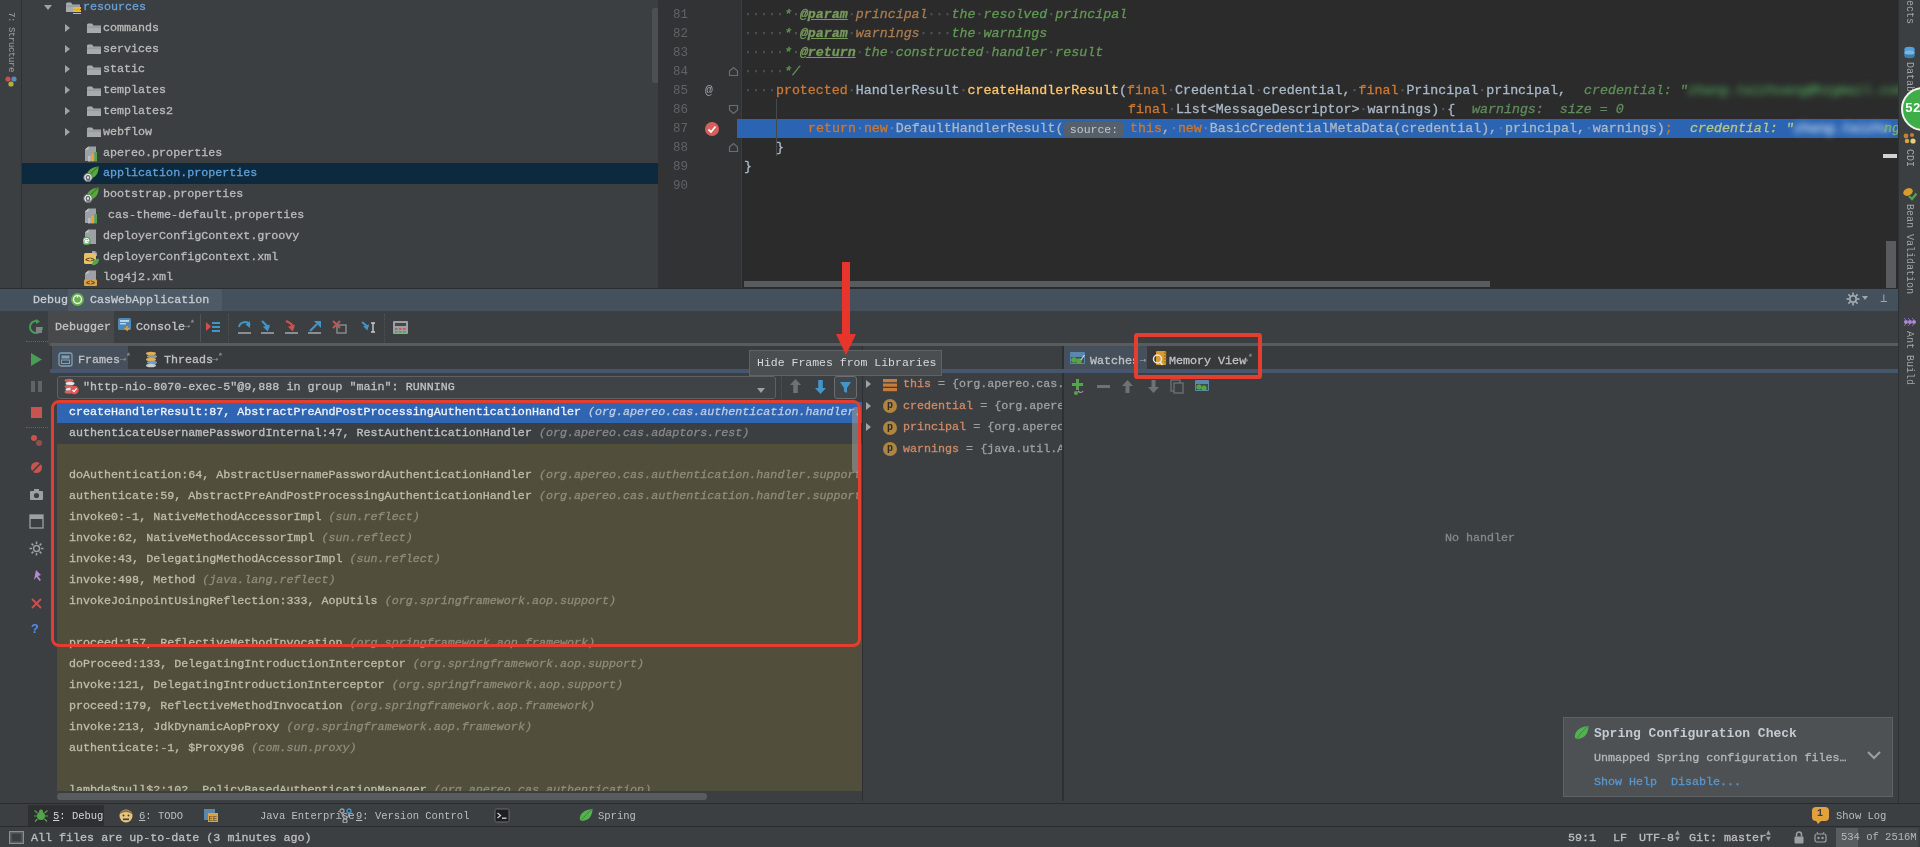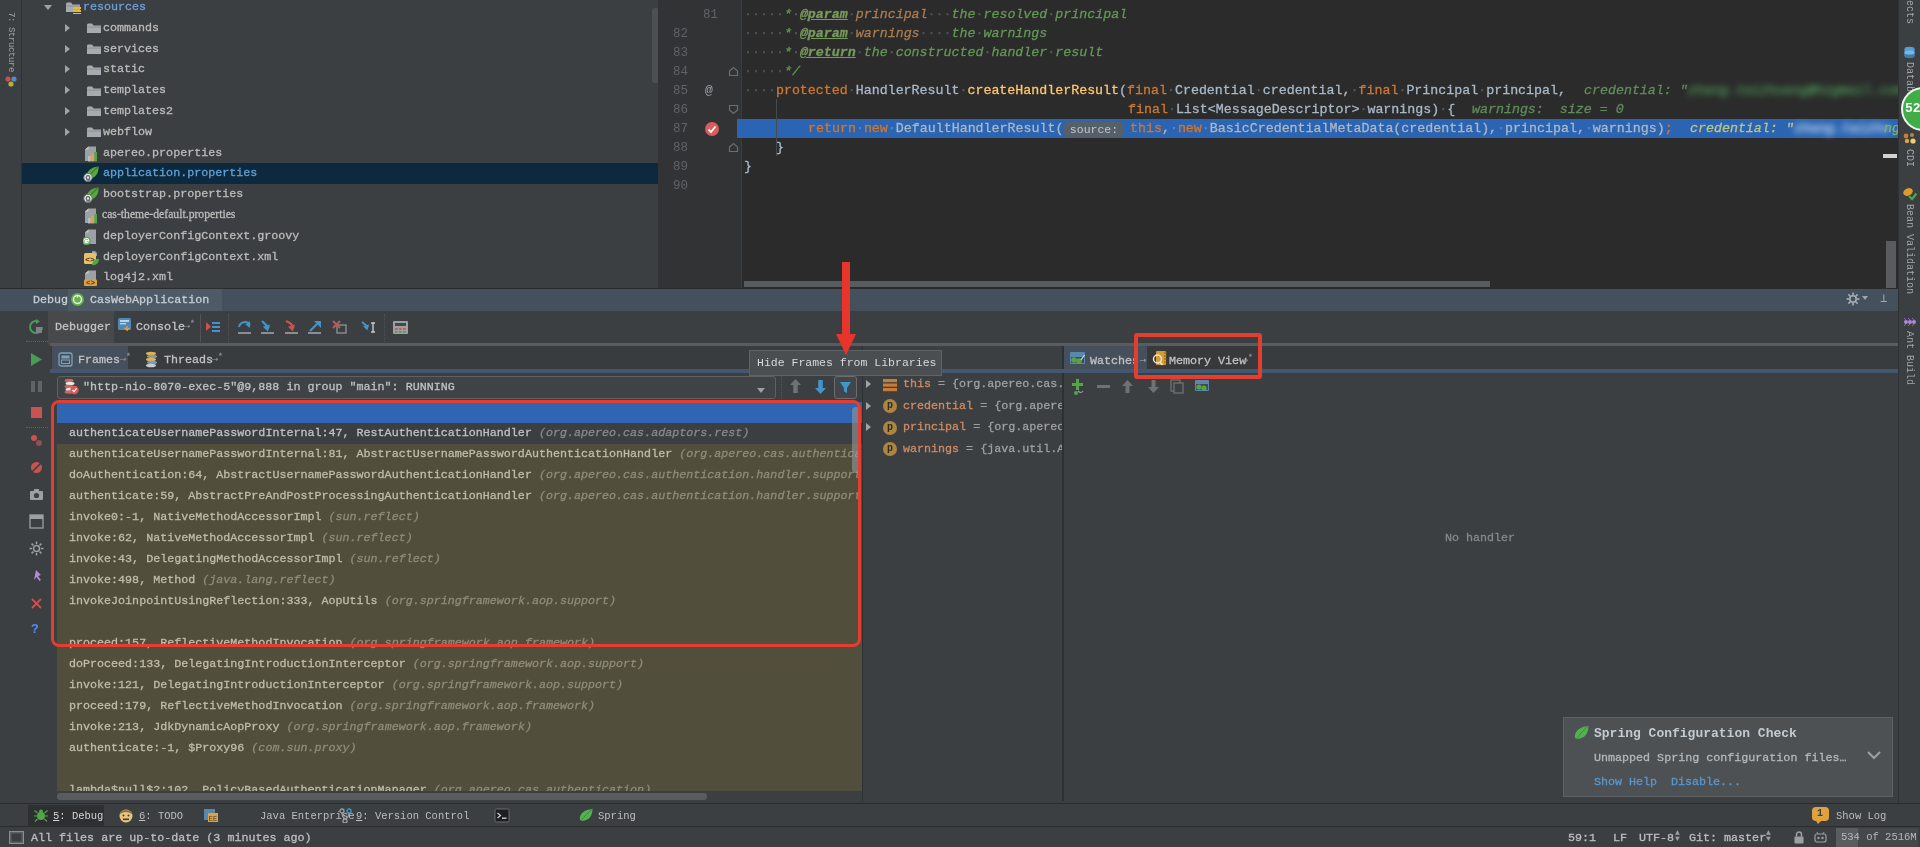--- a/index.html
+++ b/index.html
@@ -97,21 +97,21 @@
           <path d="M3.2 13.8 A4.2 4.2 0 0 0 7.4 13.4" stroke="#606366" stroke-width="1.2" fill="none"></path>
         </svg></div>
 <div class="abs ui" style="left:81px;top:187.1px;color:#bbbbbb;">bootstrap.properties</div>
 <div class="abs" style="left:61px;top:207.9px;width:16px;height:16px;"><svg width="16" height="16">
           <path d="M2 3.5 L5.5 0.5 L13 0.5 L13 15 L2 15 Z" fill="#9ca1a6"></path>
           <path d="M2 3.5 L5.5 3.5 L5.5 0.5 Z" fill="#c6cacd"></path>
           <rect x="5" y="10" width="2.6" height="5.5" fill="#b9bdc0"></rect>
           <rect x="8.2" y="8" width="2.6" height="7.5" fill="#e8a33d"></rect>
           <rect x="11.4" y="6" width="2.6" height="9.5" fill="#53a54a"></rect>
         </svg></div>
-<div class="abs ui" style="left:80px;top:207.9px;color:#bbbbbb;font-family:Liberation Serif, serif;">cas-theme-default.properties</div>
+<div class="abs ui" style="left:86px;top:207.9px;color:#bbbbbb;">cas-theme-default.properties</div>
 <div class="abs" style="left:61px;top:228.70000000000002px;width:16px;height:16px;"><svg width="16" height="16">
           <path d="M2 3.5 L5.5 0.5 L13 0.5 L13 15 L2 15 Z" fill="#9ca1a6"></path>
           <path d="M2 3.5 L5.5 3.5 L5.5 0.5 Z" fill="#c6cacd"></path>
           <circle cx="3.5" cy="12" r="3.6" fill="#fff"></circle>
           <circle cx="3.5" cy="12" r="3.6" fill="none" stroke="#53a54a" stroke-width="1.4"></circle>
           <text x="3.5" y="14.5" font-size="6.5" fill="#53a54a" text-anchor="middle" font-family="Liberation Sans">G</text>
         </svg></div>
 <div class="abs ui" style="left:81px;top:228.7px;color:#bbbbbb;">deployerConfigContext.groovy</div>
 <div class="abs" style="left:61px;top:249.5px;width:17px;height:16px;"><svg width="17" height="16">
           <path d="M9 1 L12 1 L14 3 L14 6 L9 6 Z" fill="#9ca1a6"></path>
@@ -126,21 +126,21 @@
           <rect x="1" y="9.5" width="13" height="6.5" rx="1" fill="#d8a04a"></rect>
           <text x="7.5" y="15" font-size="7.5" font-weight="bold" fill="#4a3a10" text-anchor="middle" font-family="Liberation Mono">&lt;&gt;</text>
         </svg></div>
 <div class="abs ui" style="left:81px;top:270.3px;color:#bbbbbb;">log4j2.xml</div>
 <div class="abs" style="left:630px;top:8px;width:7px;height:75px;background:#4d5052;border-radius:3px;"></div>
 </div>
 <div class="abs" style="left:658px;top:0;width:1240px;height:288px;background:#2b2b2b;overflow:hidden;">
 <div class="abs" style="left:0;top:0;width:83px;height:288px;background:#313335;"></div>
 <div class="abs" style="left:83px;top:0;width:1px;height:288px;background:#3a3d3f;"></div>
 <div class="abs" style="left:79px;top:119px;width:1161px;height:19px;background:#2b64b2;"></div>
-<div class="abs" style="left:8px;top:7.5px;width:22px;text-align:right;font-size:12.5px;color:#606366;white-space:pre;margin-left:30px;">81</div>
+<div class="abs" style="left:8px;top:7.5px;width:22px;text-align:right;font-size:12.5px;color:#606366;white-space:pre;">81</div>
 <div class="abs" style="left:8px;top:26.5px;width:22px;text-align:right;font-size:12.5px;color:#606366;white-space:pre;">82</div>
 <div class="abs" style="left:8px;top:45.5px;width:22px;text-align:right;font-size:12.5px;color:#606366;white-space:pre;">83</div>
 <div class="abs" style="left:8px;top:64.5px;width:22px;text-align:right;font-size:12.5px;color:#606366;white-space:pre;">84</div>
 <div class="abs" style="left:8px;top:83.5px;width:22px;text-align:right;font-size:12.5px;color:#606366;white-space:pre;">85</div>
 <div class="abs" style="left:8px;top:102.5px;width:22px;text-align:right;font-size:12.5px;color:#606366;white-space:pre;">86</div>
 <div class="abs" style="left:8px;top:121.5px;width:22px;text-align:right;font-size:12.5px;color:#606366;white-space:pre;">87</div>
 <div class="abs" style="left:8px;top:140.5px;width:22px;text-align:right;font-size:12.5px;color:#606366;white-space:pre;">88</div>
 <div class="abs" style="left:8px;top:159.5px;width:22px;text-align:right;font-size:12.5px;color:#606366;white-space:pre;">89</div>
 <div class="abs" style="left:8px;top:178.5px;width:22px;text-align:right;font-size:12.5px;color:#606366;white-space:pre;">90</div>
 <div class="abs" style="left:47px;top:83.0px;font-size:13px;color:#9da0a3;">@</div>
@@ -392,24 +392,24 @@
         </svg></div>
 <div class="abs" style="left:813px;top:90px;width:15px;height:17px;"><svg width="15" height="17">
           <path d="M7.5 16 L13 10 L9.8 10 L9.8 2 L5.2 2 L5.2 10 L2 10 Z" fill="#4394c8"></path>
         </svg></div>
 <div class="abs" style="left:834px;top:88px;width:23px;height:23px;background:#41464a;border:1px solid #6a6e71;border-radius:3px;"></div>
 <div class="abs" style="left:838px;top:92px;width:15px;height:15px;"><svg width="15" height="15">
           <path d="M2 2 L13 2 L9 8 L9 13 L6 11.5 L6 8 Z" fill="#4394c8"></path>
         </svg></div>
 <div class="abs" style="left:57px;top:113px;width:805px;height:399px;background:#3c3f41;overflow:hidden;">
 <div class="abs" style="left:0;top:0.5px;width:805px;height:21px;background:#2f65b2;"></div>
+<div class="abs ui" style="left:12px;top:4.0px;color:#eef3f8;">createHandlerResult:87, AbstractPreAndPostProcessingAuthenticationHandler <span class="it" style="color:#bdcce6;">(org.apereo.cas.authentication.handler.</span></div>
 <div class="abs" style="left:0;top:21.5px;width:805px;height:21px;background:#3c3f41;"></div>
 <div class="abs ui" style="left:12px;top:25.0px;color:#bfc1c3;">authenticateUsernamePasswordInternal:47, RestAuthenticationHandler <span class="it" style="color:#87898c;">(org.apereo.cas.adaptors.rest)</span></div>
 <div class="abs" style="left:0;top:42.5px;width:805px;height:21px;background:#514e3c;"></div>
-<div class="abs ui" style="left:12px;top:46.0px;color:#c0bcab;">authenticateUsernamePasswordInternal:81, AbstractUsernamePasswordAuthenticationHandler <span class="it" style="color:#8f8c7c;">(org.apereo.cas.authentica</span></div>
 <div class="abs" style="left:0;top:63.5px;width:805px;height:21px;background:#514e3c;"></div>
 <div class="abs ui" style="left:12px;top:67.0px;color:#c0bcab;">doAuthentication:64, AbstractUsernamePasswordAuthenticationHandler <span class="it" style="color:#8f8c7c;">(org.apereo.cas.authentication.handler.support</span></div>
 <div class="abs" style="left:0;top:84.5px;width:805px;height:21px;background:#514e3c;"></div>
 <div class="abs ui" style="left:12px;top:88.0px;color:#c0bcab;">authenticate:59, AbstractPreAndPostProcessingAuthenticationHandler <span class="it" style="color:#8f8c7c;">(org.apereo.cas.authentication.handler.support</span></div>
 <div class="abs" style="left:0;top:105.5px;width:805px;height:21px;background:#514e3c;"></div>
 <div class="abs ui" style="left:12px;top:109.0px;color:#c0bcab;">invoke0:-1, NativeMethodAccessorImpl <span class="it" style="color:#8f8c7c;">(sun.reflect)</span></div>
 <div class="abs" style="left:0;top:126.5px;width:805px;height:21px;background:#514e3c;"></div>
 <div class="abs ui" style="left:12px;top:130.0px;color:#c0bcab;">invoke:62, NativeMethodAccessorImpl <span class="it" style="color:#8f8c7c;">(sun.reflect)</span></div>
 <div class="abs" style="left:0;top:147.5px;width:805px;height:21px;background:#514e3c;"></div>
 <div class="abs ui" style="left:12px;top:151.0px;color:#c0bcab;">invoke:43, DelegatingMethodAccessorImpl <span class="it" style="color:#8f8c7c;">(sun.reflect)</span></div>

